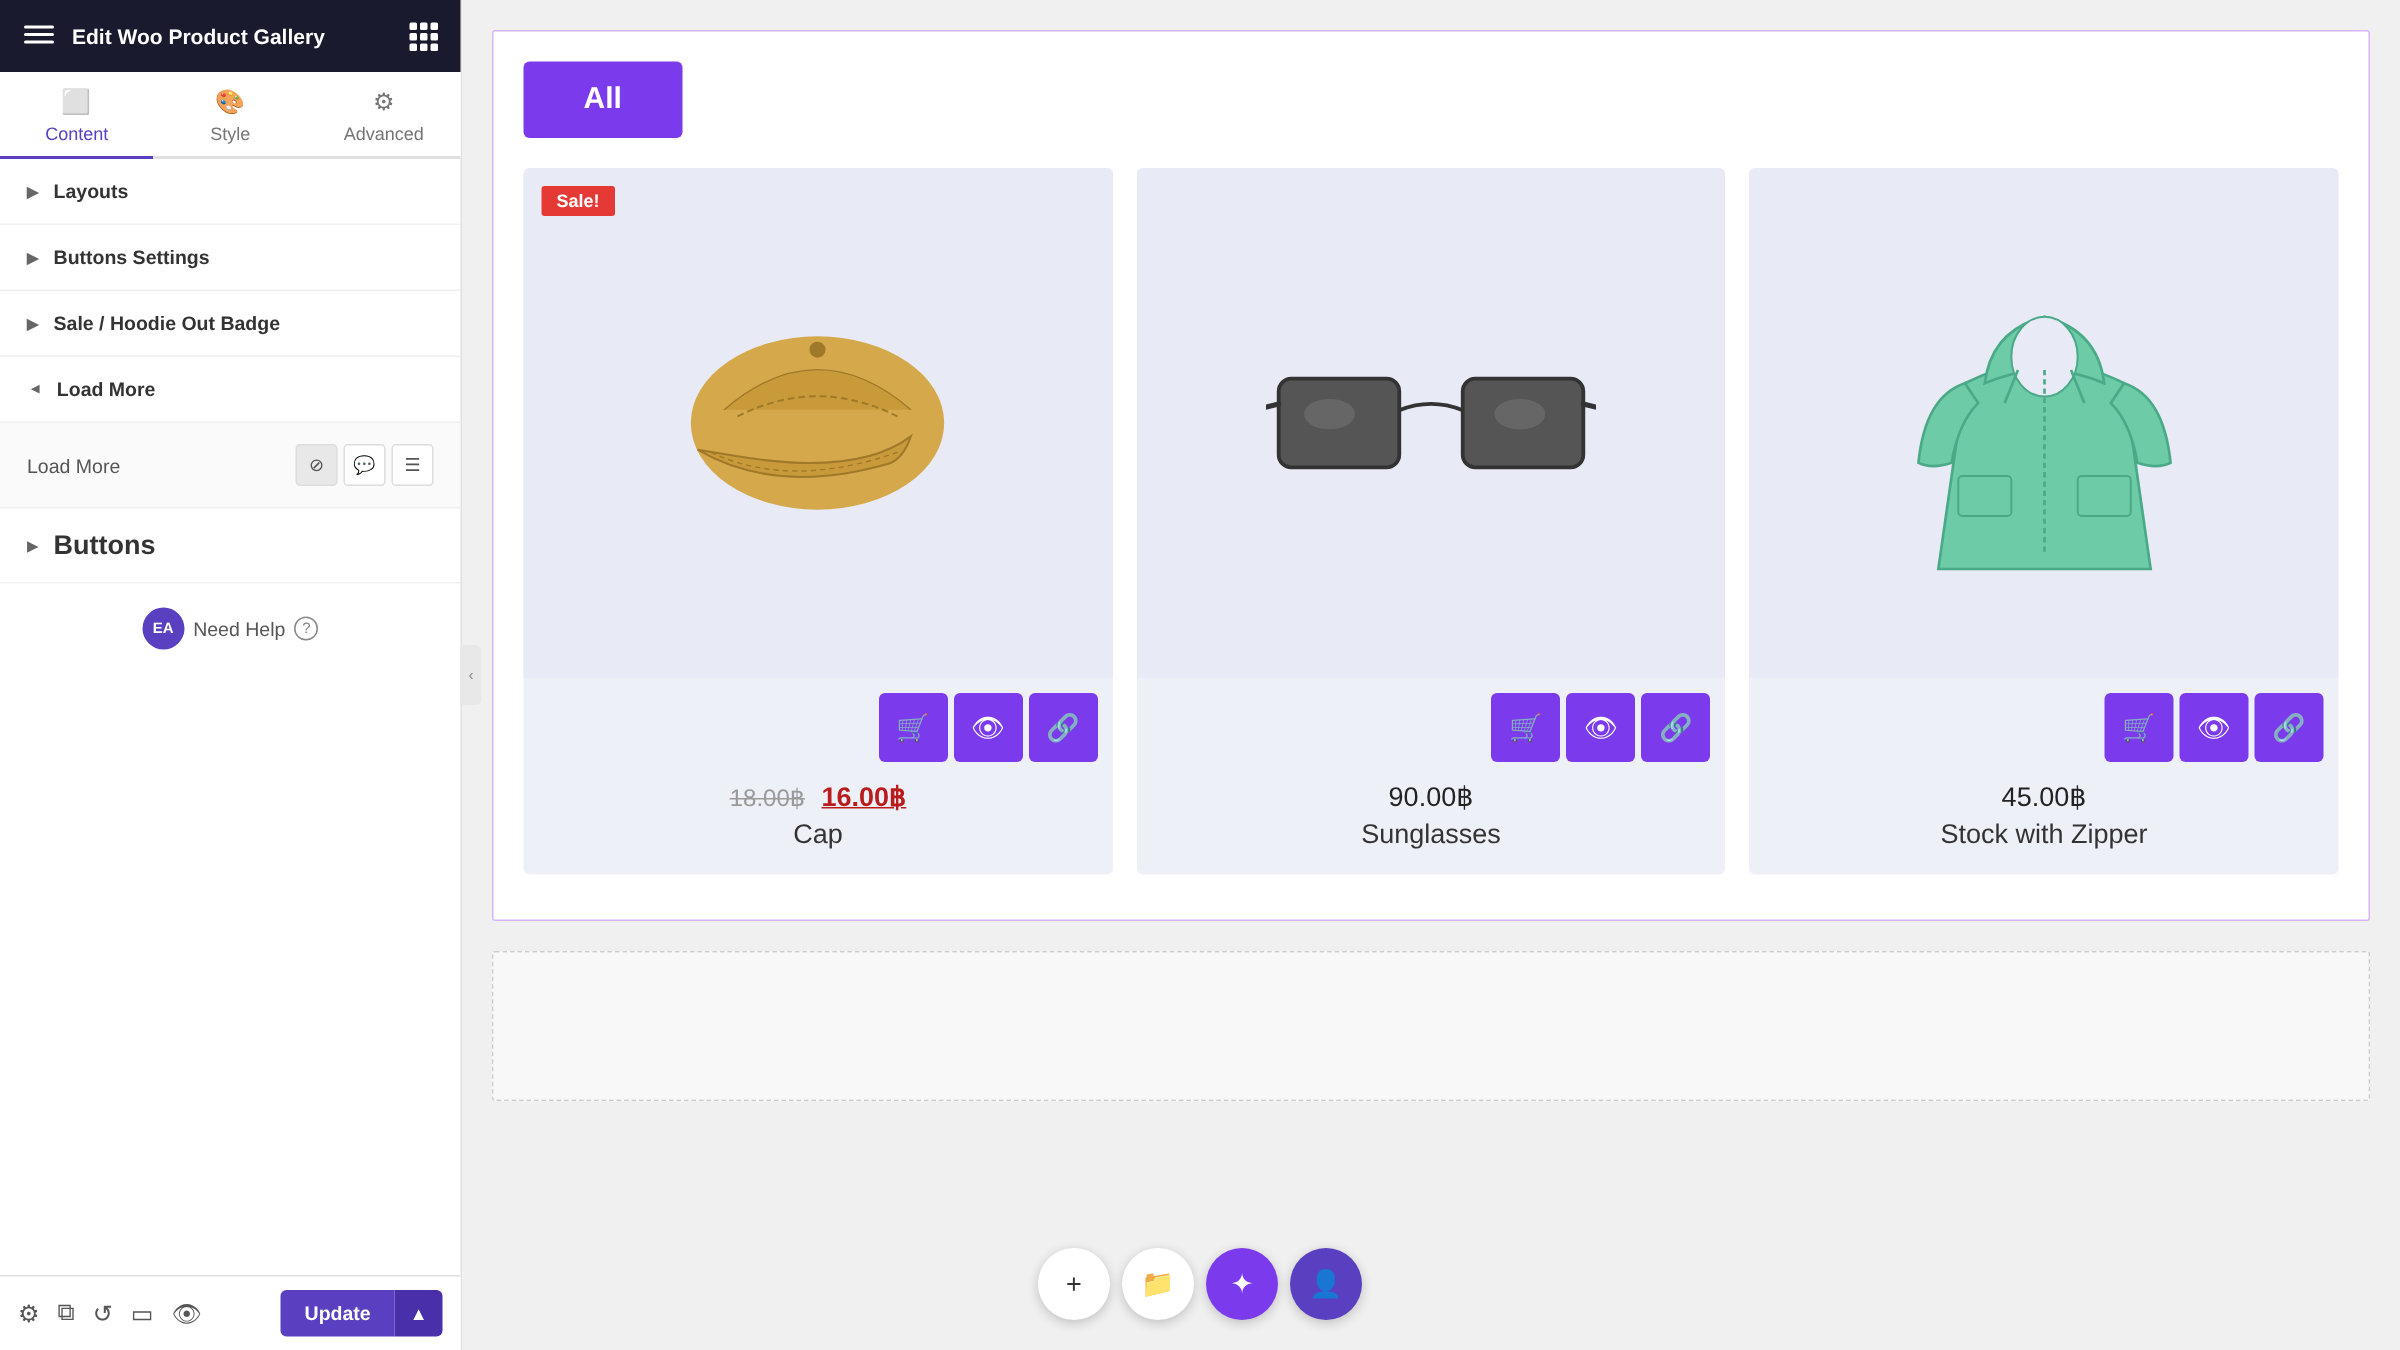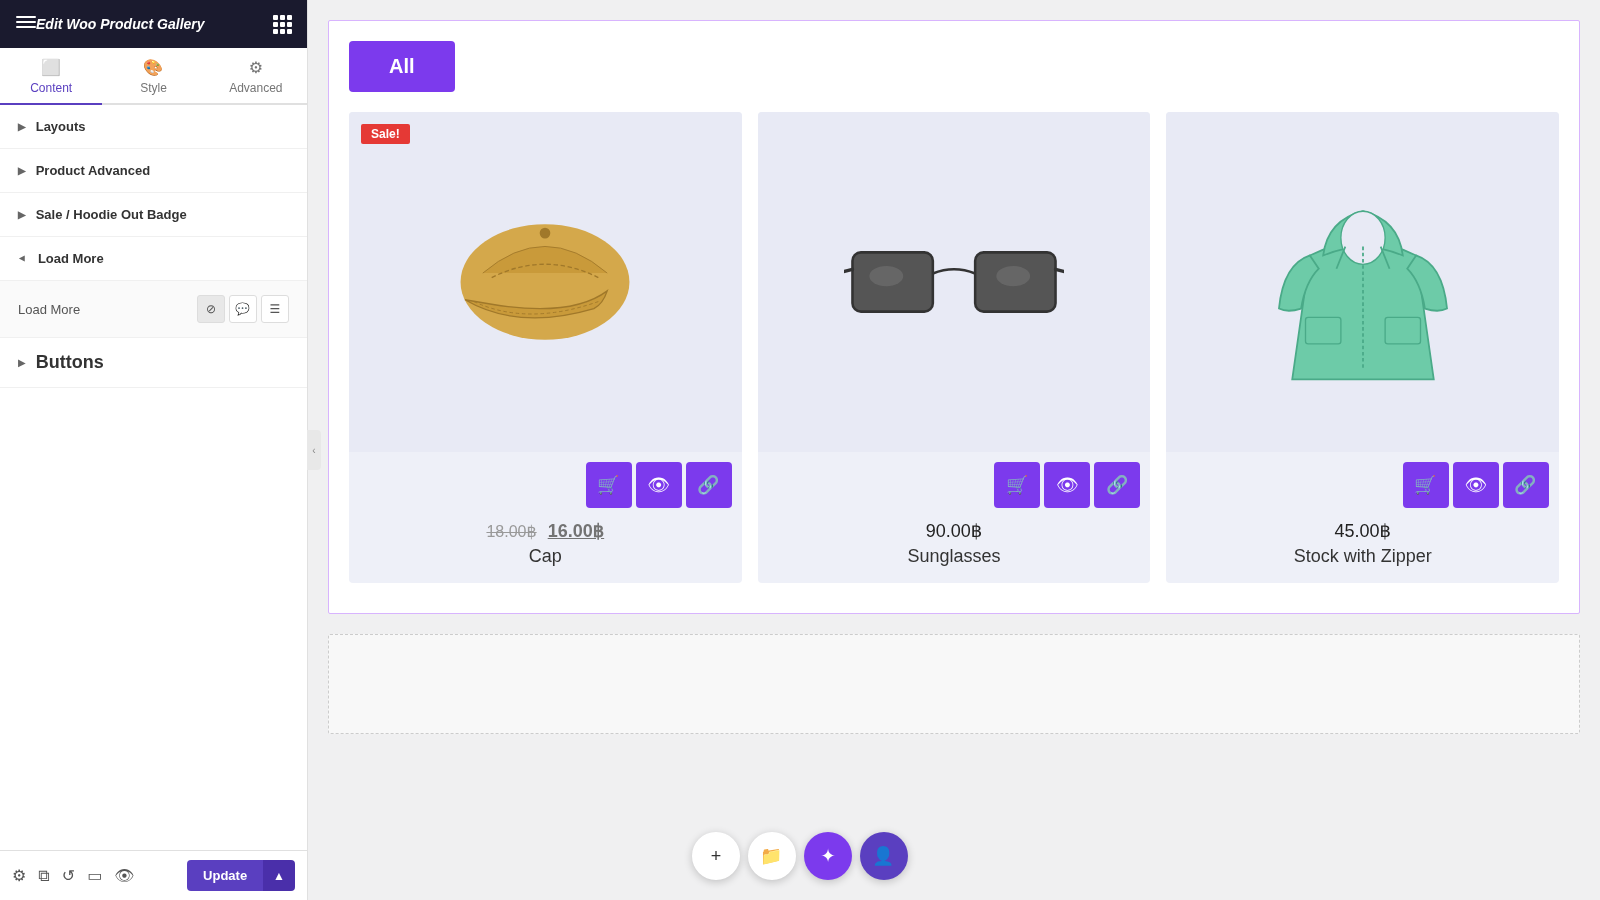--- a/index.html
+++ b/index.html
@@ -21,21 +21,21 @@
     .panel-header {
       background: #1a1a2e;
       color: #fff;
       display: flex;
       align-items: center;
       justify-content: space-between;
       padding: 0 16px;
       height: 48px;
       flex-shrink: 0;
     }
-    .panel-header-left { display: flex; align-items: flex-start; gap: 0; font-style: italic; }
+    .panel-header-left { display: flex; align-items: center; gap: 12px; }
     .hamburger-icon { width: 20px; height: 14px; display: flex; flex-direction: column; gap: 3px; cursor: pointer; }
     .hamburger-icon span { display: block; height: 2px; background: #fff; border-radius: 1px; }
     .panel-title { font-size: 14px; font-weight: 600; color: #fff; }
     .grid-icon { display: grid; grid-template-columns: 1fr 1fr 1fr; gap: 2px; width: 18px; cursor: pointer; }
     .grid-icon span { display: block; width: 5px; height: 5px; background: #fff; border-radius: 1px; }
 
     
     .panel-tabs {
       display: flex;
       border-bottom: 2px solid #e0e0e0;
@@ -290,21 +290,21 @@
       display: flex; align-items: center; justify-content: center;
       cursor: pointer;
       color: #fff;
       font-size: 18px;
     }
 
     
     .product-info { padding: 4px 12px 16px; text-align: center; }
     .product-price { font-size: 18px; color: #222; margin-bottom: 4px; }
     .original-price { text-decoration: line-through; color: #999; margin-right: 6px; font-size: 16px; }
-    .sale-price { text-decoration: underline; color: #737373; font-size: 18px; font-weight: 600; }
+    .sale-price { text-decoration: underline; color: #b91c1c; font-size: 18px; font-weight: 600; }
     .product-name { font-size: 18px; color: #333; }
 
     
     .empty-row {
       margin-top: 16px;
       border: 1px dashed #ccc;
       border-radius: 2px;
       min-height: 100px;
       background: #f8f8f8;
     }
@@ -382,21 +382,21 @@
 
   <div class="panel-body">
 
     <div class="section-row">
       <span class="arrow arrow-right"></span>
       <span>Layouts</span>
     </div>
 
     <div class="section-row">
       <span class="arrow arrow-right"></span>
-      <span>Product Advanced</span>
+      <span>Buttons Settings</span>
     </div>
 
     <div class="section-row">
       <span class="arrow arrow-right"></span>
       <span>Sale / Hoodie Out Badge</span>
     </div>
 
     <div class="section-row open">
       <span class="arrow arrow-down"></span>
       <span>Load More</span>
@@ -410,20 +410,29 @@
           <div class="lm-ctrl">☰</div>
         </div>
       </div>
     </div>
 
     <div class="buttons-section">
       <span class="arrow" style="margin-right:10px;font-size:10px;color:#666;">▶</span>
       <span class="buttons-label">Buttons</span>
     </div>
 
+    <div class="need-help">
+      <div class="ea-badge">
+        <span>EA</span>
+      </div>
+      <span>Need Help</span>
+      <div class="help-icon">
+        <span>?</span>
+      </div>
+    </div>
 
   </div>
 
   <div class="panel-footer">
     <div class="footer-icons">
       <span class="footer-icon">⚙</span>
       <span class="footer-icon">⧉</span>
       <span class="footer-icon">↺</span>
       <span class="footer-icon">▭</span>
       <span class="footer-icon">👁</span>

